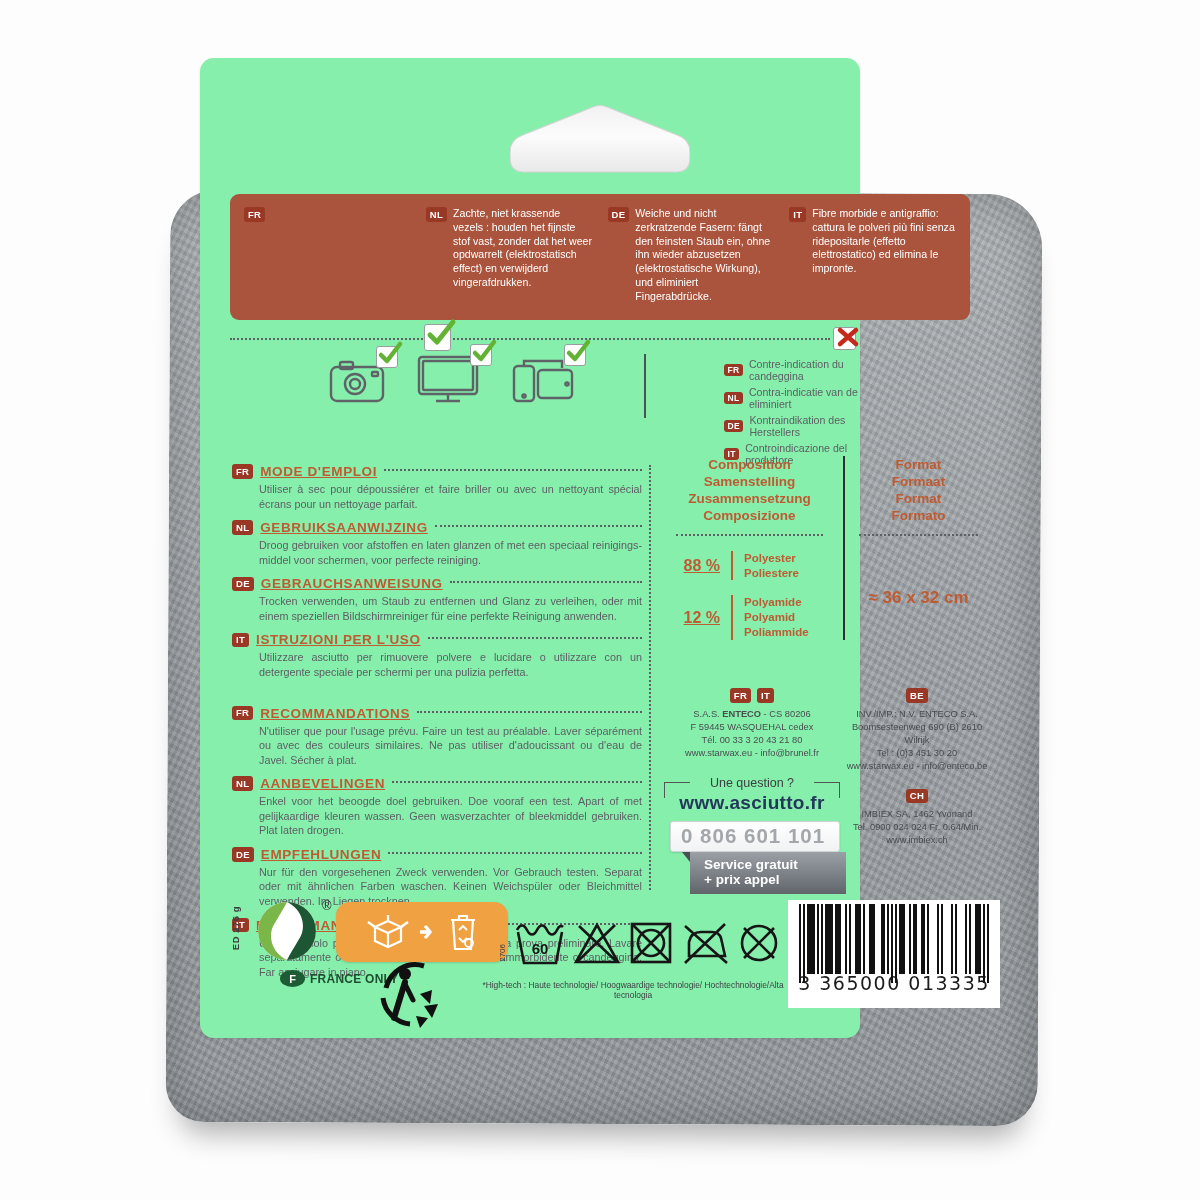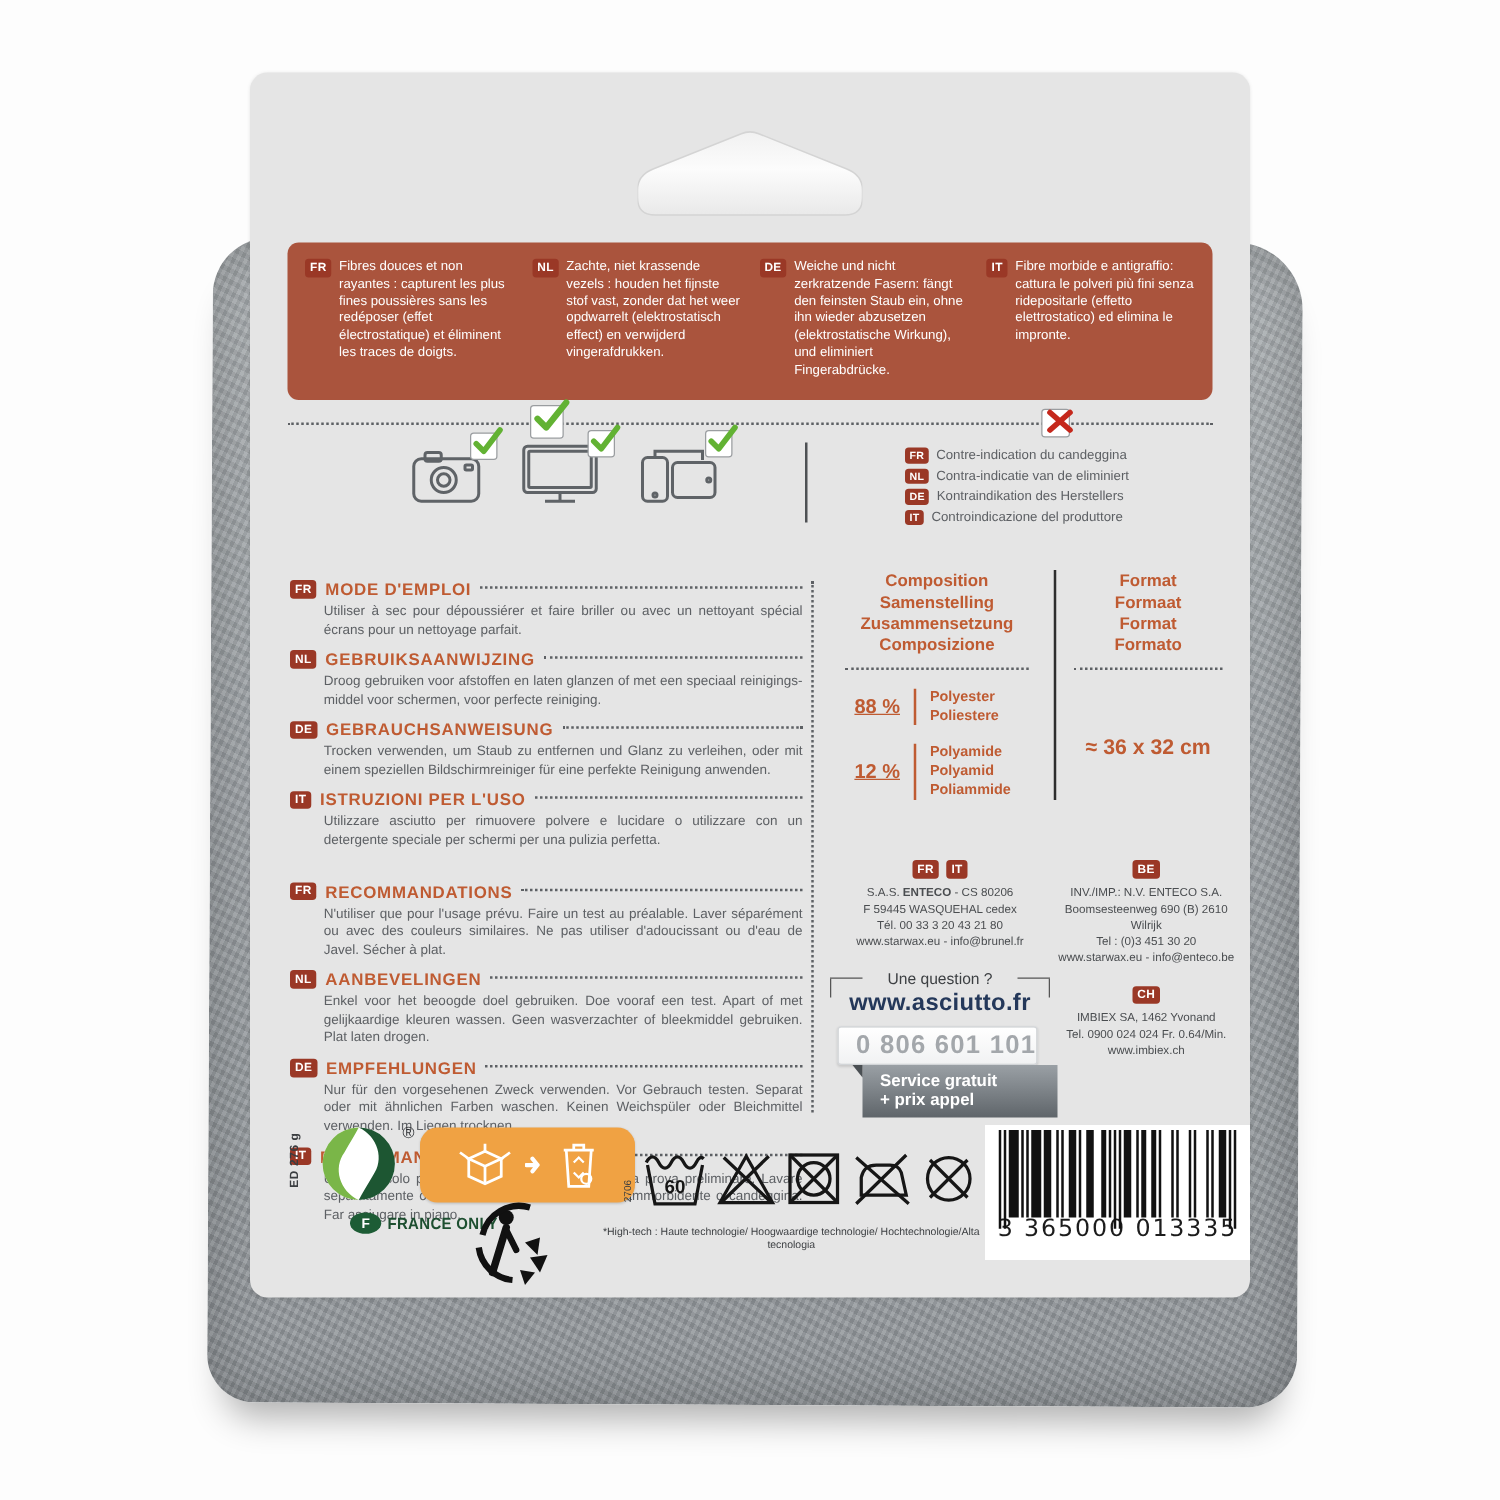--- a/index.html
+++ b/index.html
@@ -10,21 +10,21 @@
   .cloth{position:absolute;left:168px;top:192px;width:872px;height:932px;
     border-radius:46px 54px 42px 38px;
     background:
       repeating-linear-gradient(115deg, rgba(255,255,255,.09) 0 3px, rgba(0,0,0,.05) 3px 6px),
       repeating-linear-gradient(28deg, rgba(255,255,255,.08) 0 4px, rgba(0,0,0,.05) 4px 8px),
       linear-gradient(180deg,#a9aeb1 0%,#999ea2 55%,#8e9397 100%);
     box-shadow: inset 0 0 46px rgba(0,0,0,.22), 0 26px 28px -14px rgba(0,0,0,.30);
     transform:rotate(.3deg);}
 
   
-  .card{position:absolute;left:200px;top:58px;width:800px;height:980px;background:#e5e5e5;
+  .card{position:absolute;left:200px;top:58px;width:660px;height:980px;background:#86efac;
         border-radius:14px;box-shadow:0 1px 3px rgba(0,0,0,.10);}
 
   .hanger{position:absolute;left:310px;top:44px;}
 
   
   .banner{position:absolute;left:30px;top:136px;width:740px;height:126px;background:#aa543d;
           border-radius:9px;box-sizing:border-box;padding:13px 14px;
           display:grid;grid-template-columns:1fr 1fr 1fr 1fr;column-gap:15px;}
   .banner-item{display:flex;gap:6px;align-items:flex-start;}
   .lang-badge{flex:0 0 auto;background:#9a3826;color:#fff;font-weight:bold;font-size:9.5px;
@@ -48,21 +48,21 @@
 
   .contra{position:absolute;left:524px;top:300px;display:flex;flex-direction:column;gap:4px;}
   .contra-row{display:flex;gap:6px;align-items:center;}
   .contra-row .lang-badge{font-size:8.5px;padding:2px 3.5px;}
   .contra-row span.txt{font-size:10.6px;color:#5d6064;}
 
   
   .leftcol{position:absolute;left:32px;top:406px;width:410px;}
   .sec{margin-bottom:9px;}
   .sec-head{display:flex;align-items:center;gap:7px;}
-  .sec-title{color:#bf5b32;font-weight:bold;font-size:13.5px;letter-spacing:.6px;white-space:nowrap;}
+  .sec-title{color:#bf5b32;font-weight:bold;font-size:13.5px;letter-spacing:.6px;white-space:nowrap;text-decoration:underline;}
   .leader{flex:1;border-bottom:2.5px dotted #5d6064;margin-bottom:3px;}
   .sec-body{font-size:10.8px;color:#5d6064;line-height:1.35;text-align:justify;margin-top:3px;padding-left:27px;}
   .reco-group{margin-top:26px;}
 
   
   .vdots{position:absolute;left:449px;top:407px;height:425px;border-left:2.5px dotted #5d6064;}
 
   
   .rightcol{position:absolute;left:462px;top:398px;width:330px;}
   .comp-table{display:flex;}
@@ -88,21 +88,21 @@
 
   .q-box{position:relative;margin-top:16px;padding:0 2px;}
   .q-top{display:flex;align-items:center;gap:20px;}
   .q-top .qline{flex:1;border-top:1.5px solid #555;}
   .q-label{font-size:12.5px;color:#3c3f42;}
   .q-tickL,.q-tickR{position:absolute;top:7px;width:0;height:15px;border-left:1.5px solid #555;}
   .q-tickL{left:2px;} .q-tickR{right:2px;}
   .q-site{text-align:center;color:#24385a;font-weight:bold;font-size:19px;letter-spacing:.3px;margin-top:2px;}
   .phone-box{margin:7px 0 0 8px;width:158px;background:linear-gradient(#ffffff,#f1f2f3);
      border:1px solid #d2d5d8;border-radius:3px;color:#a3a7ab;font-weight:bold;font-size:20.5px;
-     text-align:right;padding:2px 0 3px 0;letter-spacing:1px;box-shadow:0 1px 2px rgba(0,0,0,.12);}
+     text-align:left;padding:2px 0 3px 10px;letter-spacing:1px;box-shadow:0 1px 2px rgba(0,0,0,.12);}
   .ribbon{position:relative;margin:0 0 0 28px;width:142px;background:linear-gradient(180deg,#9aa0a5,#5f656a);
      color:#fff;font-weight:bold;font-size:13.5px;line-height:1.18;padding:5px 0 6px 14px;}
   .ribbon::before{content:"";position:absolute;left:-8px;top:0;border-top:10px solid #4a4f53;border-left:8px solid transparent;}
 
   
   .footer{position:absolute;left:30px;top:842px;width:740px;height:140px;}
   .ed{position:absolute;left:0px;top:6px;writing-mode:vertical-rl;transform:rotate(180deg);
       font-size:9.5px;font-weight:bold;color:#3a3d40;letter-spacing:.5px;}
   .greendot{position:absolute;left:26px;top:0px;}
   .reg1{position:absolute;left:92px;top:-2px;font-size:13px;color:#2c2f32;}
@@ -139,21 +139,20 @@
             <stop offset=".45" stop-color="#fcfcfc"></stop>
             <stop offset="1" stop-color="#e9e9e9"></stop>
         </linearGradient>
       </defs>
       <path d="M14,70 L166,70 Q180,70 180,56 L180,50 Q180,38 167,33 L97,5 Q90,2 83,5 L13,33 Q0,38 0,50 L0,56 Q0,70 14,70 Z" fill="url(#hgrad)" stroke="#d4d4d4" stroke-width="1.2"></path>
     </svg>
 
     <div class="banner">
       <div class="banner-item">
         <span class="lang-badge">FR</span>
-        <span class="banner-text">Fibres douces et non rayantes : capturent les plus fines poussières sans les redéposer (effet électrostatique) et éliminent les traces de doigts.</span>
       </div>
       <div class="banner-item">
         <span class="lang-badge">NL</span>
         <span class="banner-text">Zachte, niet krassende vezels : houden het fijnste stof vast, zonder dat het weer opdwarrelt (elektrostatisch effect) en verwijderd vingerafdrukken.</span>
       </div>
       <div class="banner-item">
         <span class="lang-badge">DE</span>
         <span class="banner-text">Weiche und nicht zerkratzende Fasern: fängt den feinsten Staub ein, ohne ihn wieder abzusetzen (elektrostatische Wirkung), und eliminiert Fingerabdrücke.</span>
       </div>
       <div class="banner-item">

